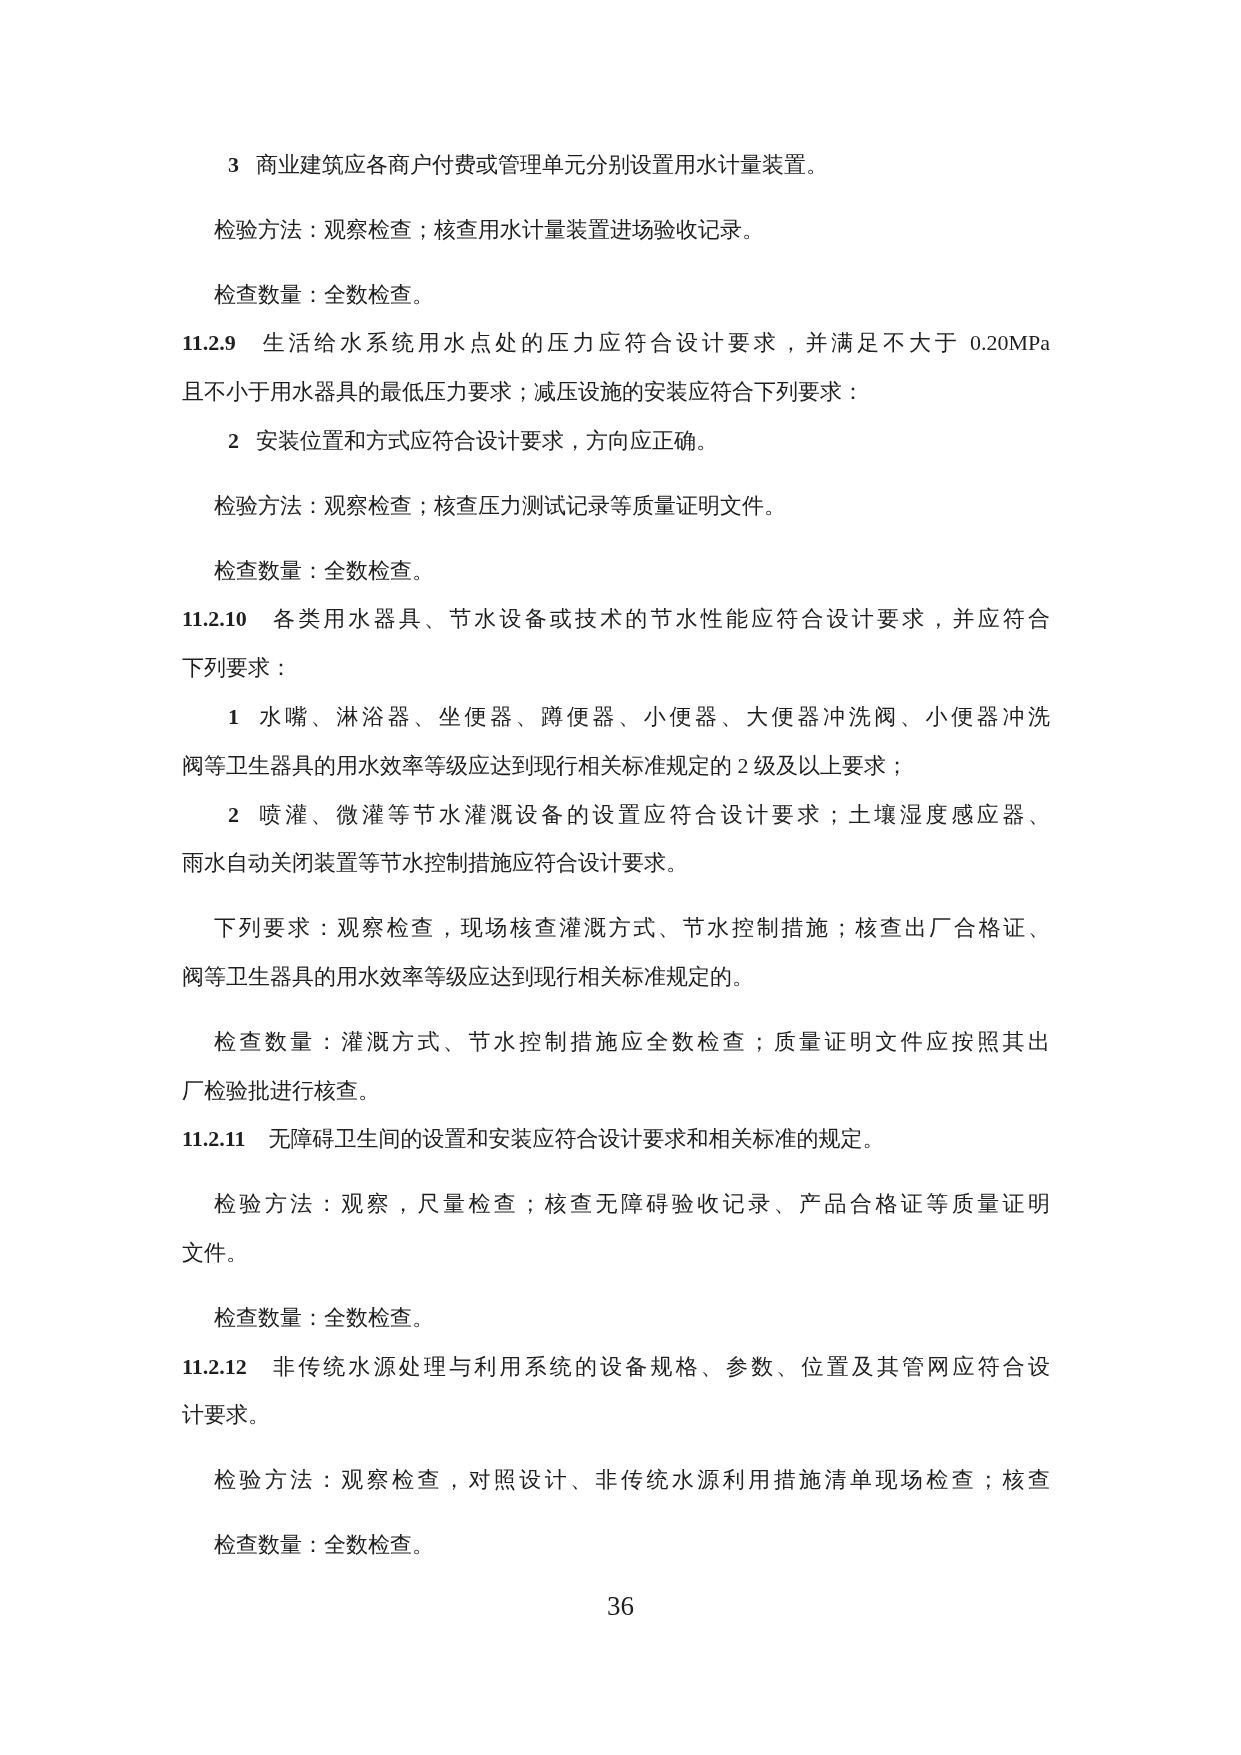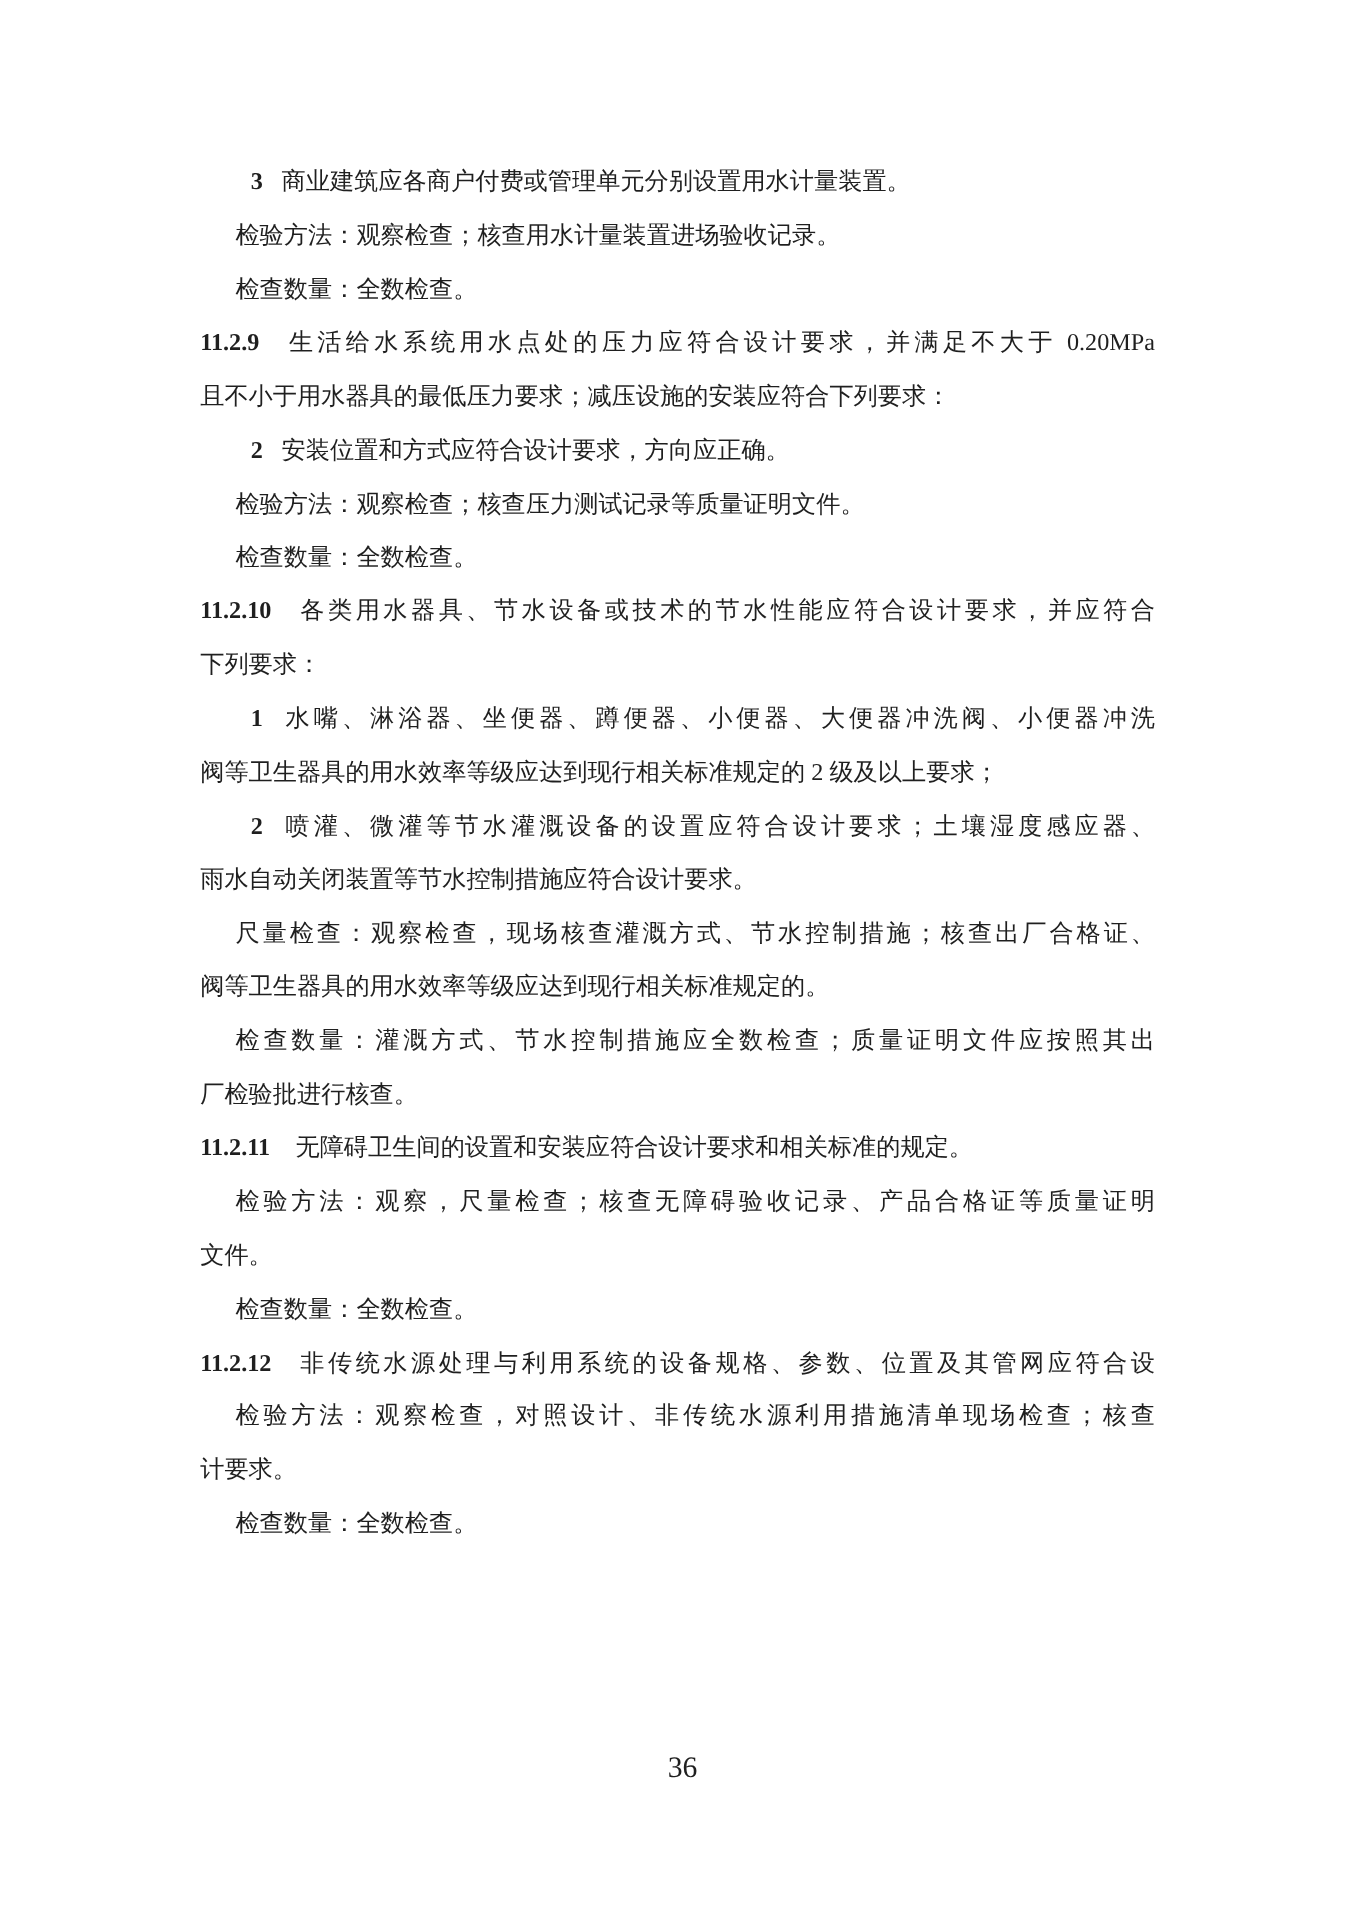--- a/index.html
+++ b/index.html
@@ -25,21 +25,21 @@
     line-height: 48.8px;
   }
   .line {
     height: 48.8px;
     white-space: normal;
   }
   .line.justify {
     text-align: justify;
     text-align-last: justify;
   }
-  .line.indent-para { padding-left: 32px; }
+  .line.indent-para { padding-left: 32px; margin-top: 16px; }
   .line.indent-item { padding-left: 46px; }
   .line.indent-none,
   .line.indent-section { padding-left: 0; }
   .num {
     font-weight: bold;
   }
   .num.item { margin-right: 17px; }
   .num.section { margin-right: 23px; }
   .page-number {
     position: absolute;
@@ -64,27 +64,27 @@
       <div class="line indent-none"><span>且不小于用水器具的最低压力要求；减压设施的安装应符合下列要求：</span></div>
       <div class="line indent-item"><span class="num item">2</span><span>安装位置和方式应符合设计要求，方向应正确。</span></div>
       <div class="line indent-para"><span>检验方法：观察检查；核查压力测试记录等质量证明文件。</span></div>
       <div class="line indent-para"><span>检查数量：全数检查。</span></div>
       <div class="line indent-section justify"><span class="num section">11.2.10</span><span>各类用水器具、节水设备或技术的节水性能应符合设计要求，并应符合</span></div>
       <div class="line indent-none"><span>下列要求：</span></div>
       <div class="line indent-item justify"><span class="num item">1</span><span>水嘴、淋浴器、坐便器、蹲便器、小便器、大便器冲洗阀、小便器冲洗</span></div>
       <div class="line indent-none"><span>阀等卫生器具的用水效率等级应达到现行相关标准规定的 2 级及以上要求；</span></div>
       <div class="line indent-item justify"><span class="num item">2</span><span>喷灌、微灌等节水灌溉设备的设置应符合设计要求；土壤湿度感应器、</span></div>
       <div class="line indent-none"><span>雨水自动关闭装置等节水控制措施应符合设计要求。</span></div>
-      <div class="line indent-para justify"><span>尺量检查：观察检查，现场核查灌溉方式、节水控制措施；核查出厂合格证、</span></div>
+      <div class="line indent-para justify"><span>下列要求：观察检查，现场核查灌溉方式、节水控制措施；核查出厂合格证、</span></div>
       <div class="line indent-none"><span>阀等卫生器具的用水效率等级应达到现行相关标准规定的。</span></div>
       <div class="line indent-para justify"><span>检查数量：灌溉方式、节水控制措施应全数检查；质量证明文件应按照其出</span></div>
       <div class="line indent-none"><span>厂检验批进行核查。</span></div>
       <div class="line indent-section"><span class="num section">11.2.11</span><span>无障碍卫生间的设置和安装应符合设计要求和相关标准的规定。</span></div>
       <div class="line indent-para justify"><span>检验方法：观察，尺量检查；核查无障碍验收记录、产品合格证等质量证明</span></div>
       <div class="line indent-none"><span>文件。</span></div>
       <div class="line indent-para"><span>检查数量：全数检查。</span></div>
       <div class="line indent-section justify"><span class="num section">11.2.12</span><span>非传统水源处理与利用系统的设备规格、参数、位置及其管网应符合设</span></div>
+      <div class="line indent-none"><span>计要求。</span></div>
       <div class="line indent-para justify"><span>检验方法：观察检查，对照设计、非传统水源利用措施清单现场检查；核查</span></div>
-      <div class="line indent-none"><span>计要求。</span></div>
       <div class="line indent-para"><span>检查数量：全数检查。</span></div>
     </div>
   <div class="page-number">36</div>
 </div>
 
 </body></html>

